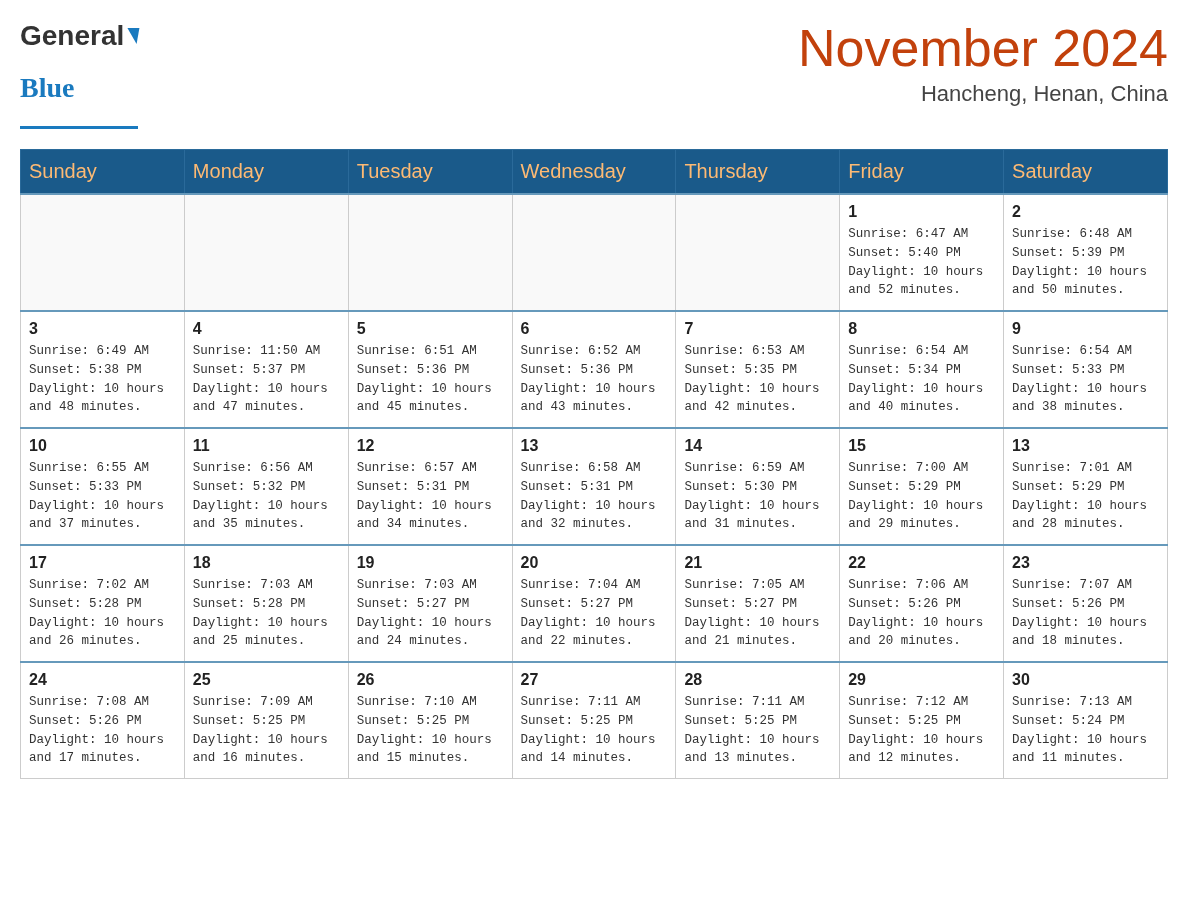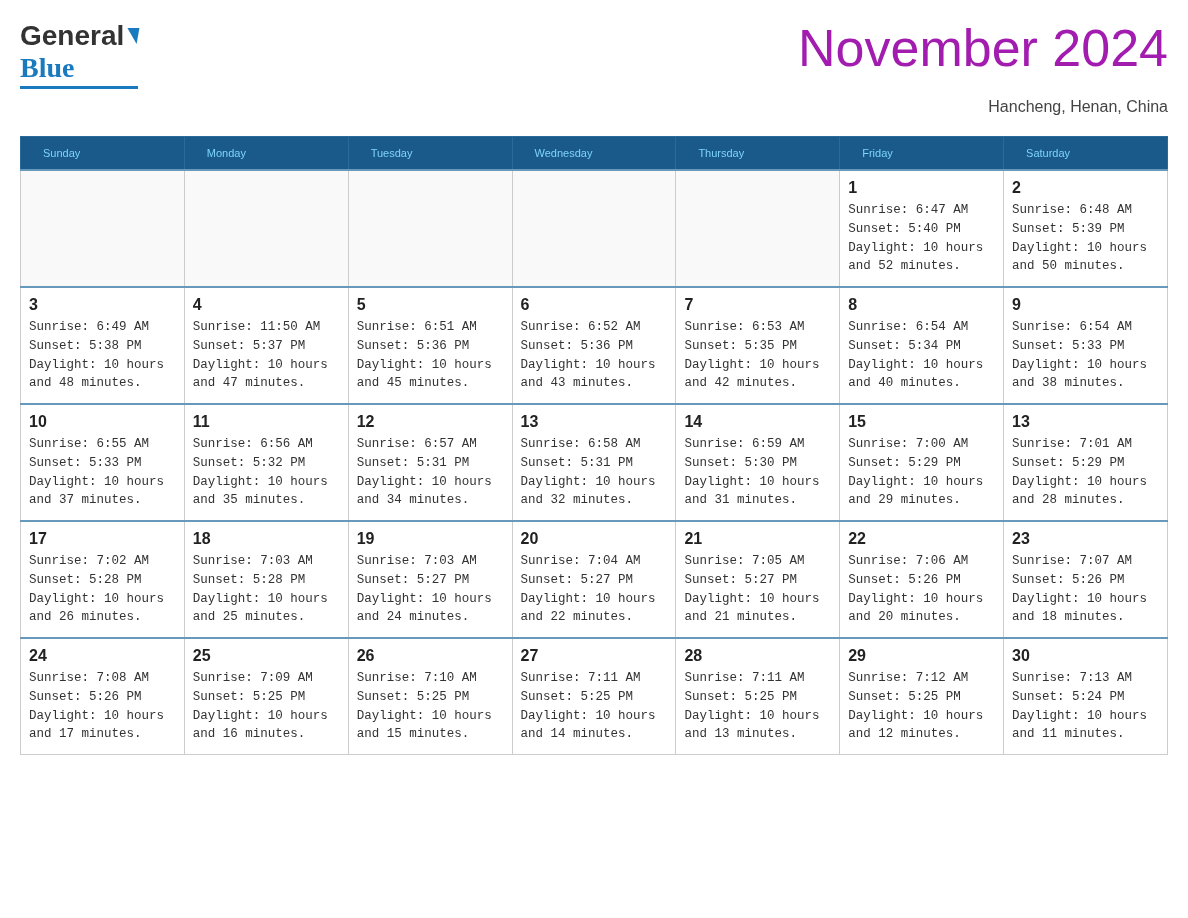--- a/index.html
+++ b/index.html
@@ -13,20 +13,21 @@
     .header {
       display: flex;
       justify-content: space-between;
       align-items: flex-start;
       margin-bottom: 20px;
     }
     .logo {
       display: flex;
       flex-direction: column;
       align-items: flex-start;
+      gap: 20px;
     }
     .logo-general {
       font-size: 28px;
       font-weight: bold;
       color: #333;
       display: flex;
       align-items: center;
     }
     .logo-blue {
       font-size: 28px;
@@ -49,41 +50,41 @@
       background: #1a7abf;
       width: 100%;
       margin-top: 2px;
     }
     .title-block {
       text-align: right;
     }
     .calendar-title {
       font-size: 52px;
       font-weight: normal;
-      color: #a21caf;
+      color: #c2410c;
       line-height: 1.1;
     }
     .calendar-subtitle {
-      font-size: 16px;
+      font-size: 22px;
       color: #444;
-      margin-top: 21px;
+      margin-top: 4px;
     }
     .calendar {
       width: 100%;
       border-collapse: collapse;
       border: 1px solid #aaa;
     }
     .calendar thead tr {
       background: #1a5a8a;
     }
     .calendar thead th {
-      color: #7dd3fc;
-      font-size: 11px;
+      color: #fdba74;
+      font-size: 20px;
       font-weight: normal;
-      padding: 10px 22px;
+      padding: 10px 8px;
       text-align: left;
       border: 1px solid #2a6a9a;
     }
     .calendar tbody tr {
       border-top: 2px solid #6699bb;
     }
     .calendar tbody td {
       vertical-align: top;
       padding: 8px 8px 10px 8px;
       width: 14.28%;

